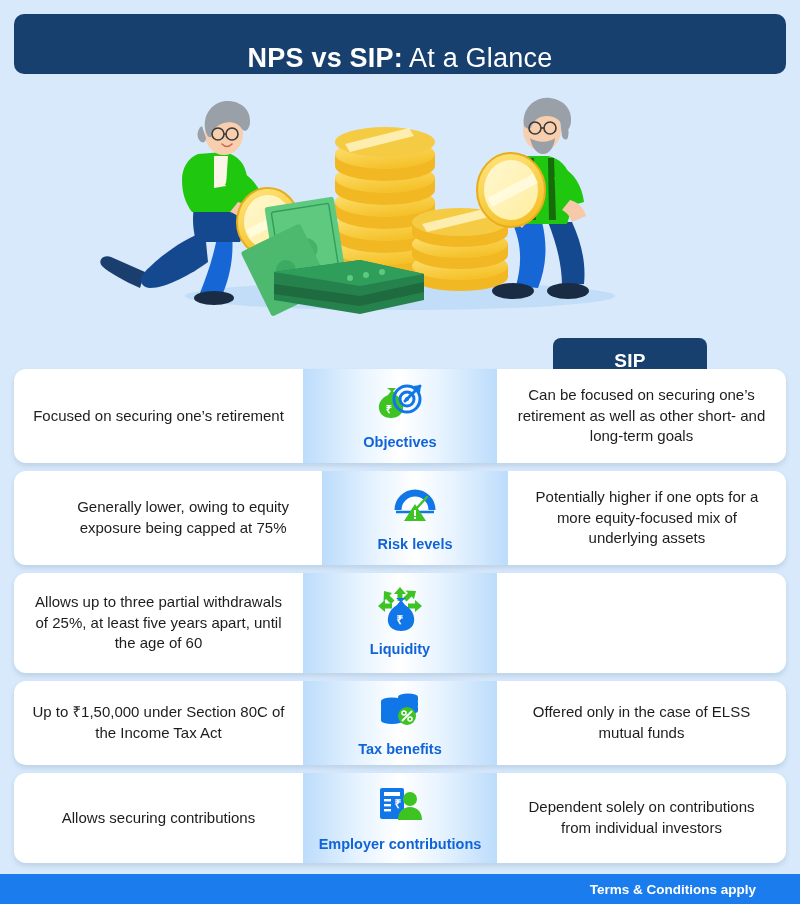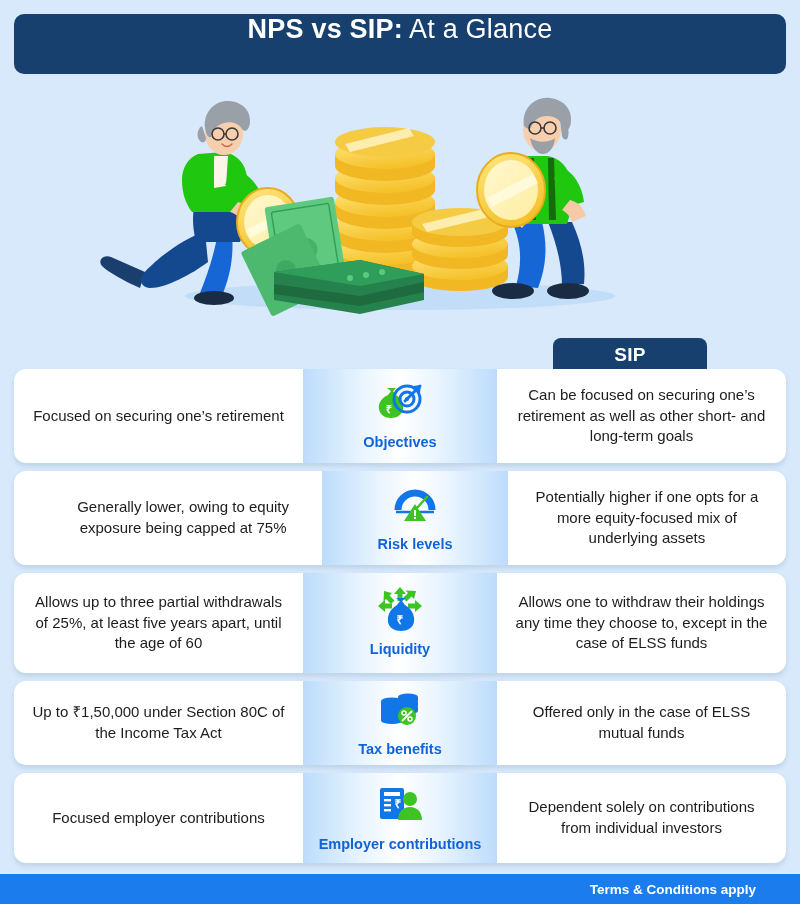--- a/index.html
+++ b/index.html
@@ -18,21 +18,21 @@
   
   .title-banner {
     position: absolute;
     left: 14px;
     top: 14px;
     width: 772px;
     height: 60px;
     background: #17406e;
     border-radius: 10px;
     display: flex;
-    align-items: flex-start;
+    align-items: flex-end;
     justify-content: center;
     box-sizing: border-box;
   }
   .title-text {
     color: #ffffff;
     font-size: 27px;
     letter-spacing: 0.2px;
     white-space: nowrap;
   }
   .title-strong {
@@ -61,21 +61,21 @@
     border-radius: 8px 8px 0 0;
     display: flex;
     align-items: center;
     justify-content: center;
     color: #fff;
     font-size: 19px;
     font-weight: bold;
     letter-spacing: 0.3px;
   }
   .col-tab.nps { left: 83px; width: 154px; margin-top: 48px; }
-  .col-tab.sip { left: 553px; width: 154px; }
+  .col-tab.sip { left: 553px; width: 154px; align-items: flex-end; }
 
   
   .rows {
     position: absolute;
     left: 0;
     top: 369px;
     width: 800px;
   }
   .row {
     position: relative;
@@ -366,23 +366,20 @@
             <path d="M0 19 l7 -6 l0 3.5 l7 0 l0 5 l-7 0 l0 3.5 z"></path>
             <path d="M44 19 l-7 -6 l0 3.5 l-7 0 l0 5 l7 0 l0 3.5 z"></path>
           </g>
 
           <path d="M19 18 l3 -4 l-4 -3 l10 0 l-4 3 l3 4 c7 4 10 11 9 17 c-1 6 -7 9 -13 9 c-6 0 -12 -3 -13 -9 c-1 -6 2 -13 9 -17 z" fill="#1176e8"></path>
           <text x="22" y="37" font-family="'Liberation Sans',sans-serif" font-size="12" font-weight="bold" fill="#ffffff" text-anchor="middle">₹</text>
         </svg>
       </span>
       <span class="mid-label">Liquidity</span>
     </div>
-    <div class="cell cell-right">
-      <span class="cell-text">Allows one to withdraw their holdings any time they choose to, except in the case of ELSS funds</span>
-    </div>
   </div>
 
   <div class="row r4">
     <div class="cell cell-left">
       <span class="cell-text">Up to ₹1,50,000 under Section 80C of the Income Tax Act</span>
     </div>
     <div class="cell cell-mid">
       <span class="mid-icon">
         <svg width="42" height="36" viewBox="0 0 42 36" xmlns="http://www.w3.org/2000/svg">
 
@@ -416,21 +413,21 @@
       </span>
       <span class="mid-label">Tax benefits</span>
     </div>
     <div class="cell cell-right">
       <span class="cell-text">Offered only in the case of ELSS mutual funds</span>
     </div>
   </div>
 
   <div class="row r5">
     <div class="cell cell-left">
-      <span class="cell-text">Focused employer contributions</span>
+      <span class="cell-text">Allows securing contributions</span>
     </div>
     <div class="cell cell-mid">
       <span class="mid-icon">
         <svg width="44" height="36" viewBox="0 0 44 36" xmlns="http://www.w3.org/2000/svg">
 
           <rect x="2" y="2" width="24" height="31" rx="2" fill="#1176e8"></rect>
           <rect x="6" y="6" width="16" height="4" fill="#ffffff"></rect>
           <rect x="6" y="13" width="7" height="2.4" fill="#ffffff"></rect>
           <rect x="6" y="18" width="7" height="2.4" fill="#ffffff"></rect>
           <rect x="6" y="23" width="7" height="2.4" fill="#ffffff"></rect>

